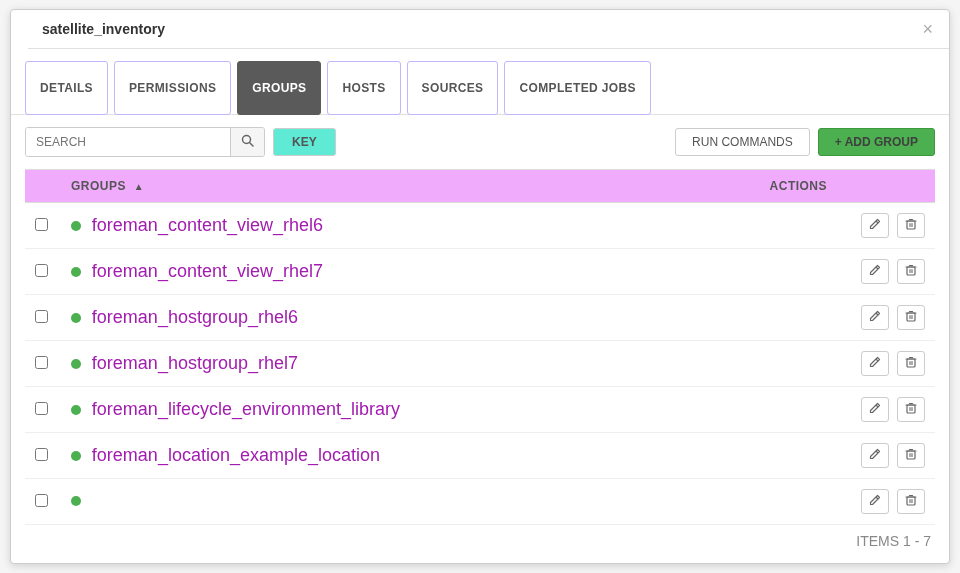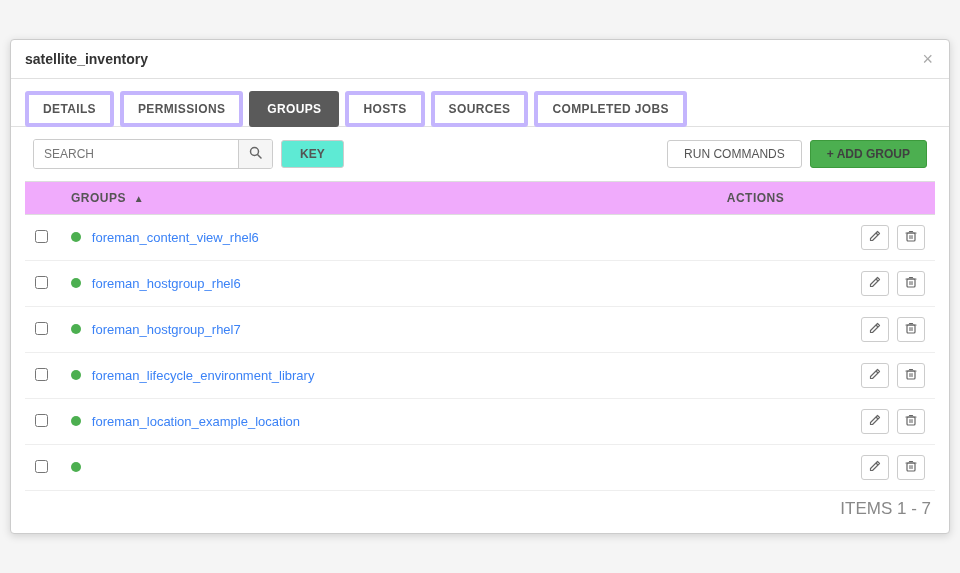--- a/index.html
+++ b/index.html
@@ -18,20 +18,21 @@
       border-radius: 4px;
       width: 940px;
       box-shadow: 0 2px 8px rgba(0,0,0,0.15);
     }
     .window-header {
       display: flex;
       justify-content: space-between;
       align-items: center;
       padding: 10px 14px;
       border-bottom: 1px solid #e0e0e0;
+      margin-left: 17px;
     }
     .window-title {
       font-weight: 600;
       font-size: 14px;
       color: #333;
     }
     .close-btn {
       background: none;
       border: none;
       cursor: pointer;
@@ -40,41 +41,41 @@
       line-height: 1;
       padding: 0 2px;
     }
     .tabs {
       display: flex;
       padding: 12px 14px 0 14px;
       gap: 6px;
       border-bottom: 1px solid #e0e0e0;
     }
     .tab-btn {
-      padding: 7px 14px;
-      border: 4px solid #c4b5fd;
+      padding: 19px 14px;
+      border: 1px solid #c4b5fd;
       border-radius: 3px;
       background: #fff;
       cursor: pointer;
       font-size: 12px;
       font-weight: 600;
       color: #555;
       text-transform: uppercase;
       letter-spacing: 0.03em;
       margin-bottom: -1px;
     }
     .tab-btn.active {
       background: #5a5a5a;
       color: #fff;
       border-color: #5a5a5a;
     }
     .toolbar {
       display: flex;
       align-items: center;
-      padding: 12px 22px;
+      padding: 12px 14px;
       gap: 8px;
     }
     .search-wrap {
       display: flex;
       border: 1px solid #ccc;
       border-radius: 3px;
       overflow: hidden;
       flex: 0 0 240px;
     }
     .search-input {
@@ -161,39 +162,39 @@
       white-space: nowrap;
     }
     .dot {
       display: inline-block;
       width: 10px;
       height: 10px;
       border-radius: 50%;
       background: #4caf50;
     }
     .group-link {
-      color: #3b82f6;
+      color: #a21caf;
       text-decoration: none;
-      font-size: 13px;
+      font-size: 18px;
       margin-top: 48px;
     }
     .action-icon-btn {
       background: none;
       border: 1px solid #ccc;
       border-radius: 3px;
       padding: 4px 7px;
       cursor: pointer;
       color: #666;
       font-size: 12px;
       margin-left: 4px;
     }
     .items-count {
       text-align: right;
       padding: 8px 4px 0 0;
-      font-size: 17px;
+      font-size: 14px;
       color: #888;
     }
     .sort-arrow { font-size: 10px; margin-left: 4px; }
   </style>
 </head>
 <body>
 
 <div class="window">
 
   <div class="window-header">
@@ -265,20 +266,46 @@
         </button>
       </td>
     </tr>
           <tr>
       <td class="checkbox-col">
         <input type="checkbox" style="">
       </td>
       <td>
         <span class="dot"></span>
         &nbsp;
+        <a class="group-link" href="#">foreman_content_view_rhel7</a>
+      </td>
+      <td class="actions-cell">
+        <button class="action-icon-btn" title="Edit">
+          <svg width="12" height="12" viewBox="0 0 12 12" fill="none" xmlns="http://www.w3.org/2000/svg">
+            <path d="M8.5 1.5l2 2-7 7H1.5v-2l7-7z" stroke="#666" stroke-width="1.2" fill="none" stroke-linejoin="round"></path>
+            <path d="M7 3l2 2" stroke="#666" stroke-width="1.2"></path>
+          </svg>
+        </button>
+        <button class="action-icon-btn" title="Delete">
+          <svg width="12" height="12" viewBox="0 0 12 12" fill="none" xmlns="http://www.w3.org/2000/svg">
+            <rect x="2" y="3" width="8" height="8" rx="1" stroke="#666" stroke-width="1.2" fill="none"></rect>
+            <path d="M1 3h10" stroke="#666" stroke-width="1.2" stroke-linecap="round"></path>
+            <path d="M4.5 1.5h3" stroke="#666" stroke-width="1.2" stroke-linecap="round"></path>
+            <path d="M5 5.5v3M7 5.5v3" stroke="#666" stroke-width="1.1" stroke-linecap="round"></path>
+          </svg>
+        </button>
+      </td>
+    </tr>
+          <tr>
+      <td class="checkbox-col">
+        <input type="checkbox" style="">
+      </td>
+      <td>
+        <span class="dot"></span>
+        &nbsp;
         <a class="group-link" href="#">foreman_hostgroup_rhel6</a>
       </td>
       <td class="actions-cell">
         <button class="action-icon-btn" title="Edit">
           <svg width="12" height="12" viewBox="0 0 12 12" fill="none" xmlns="http://www.w3.org/2000/svg">
             <path d="M8.5 1.5l2 2-7 7H1.5v-2l7-7z" stroke="#666" stroke-width="1.2" fill="none" stroke-linejoin="round"></path>
             <path d="M7 3l2 2" stroke="#666" stroke-width="1.2"></path>
           </svg>
         </button>
         <button class="action-icon-btn" title="Delete">

